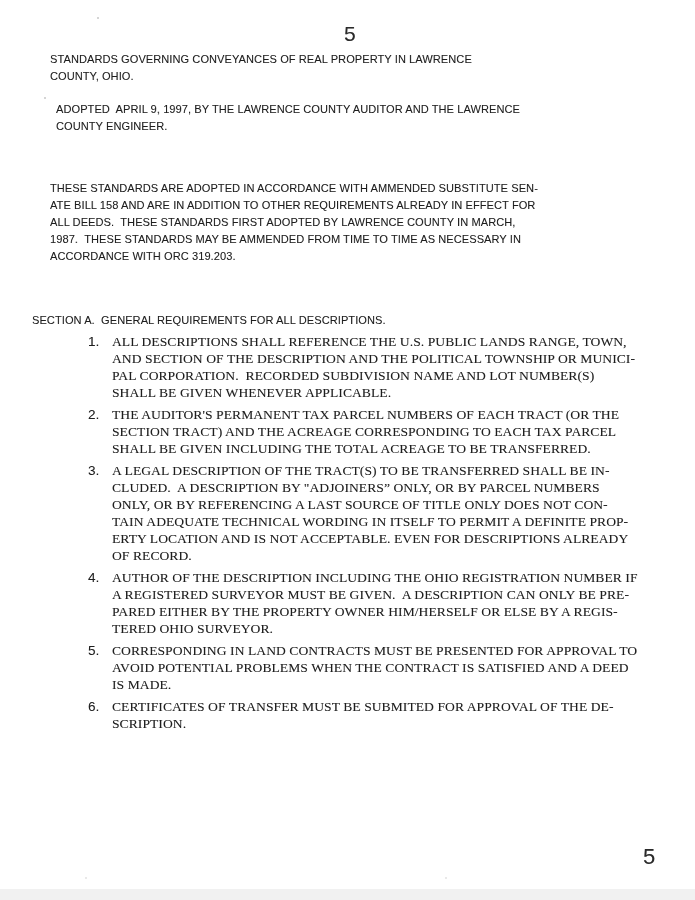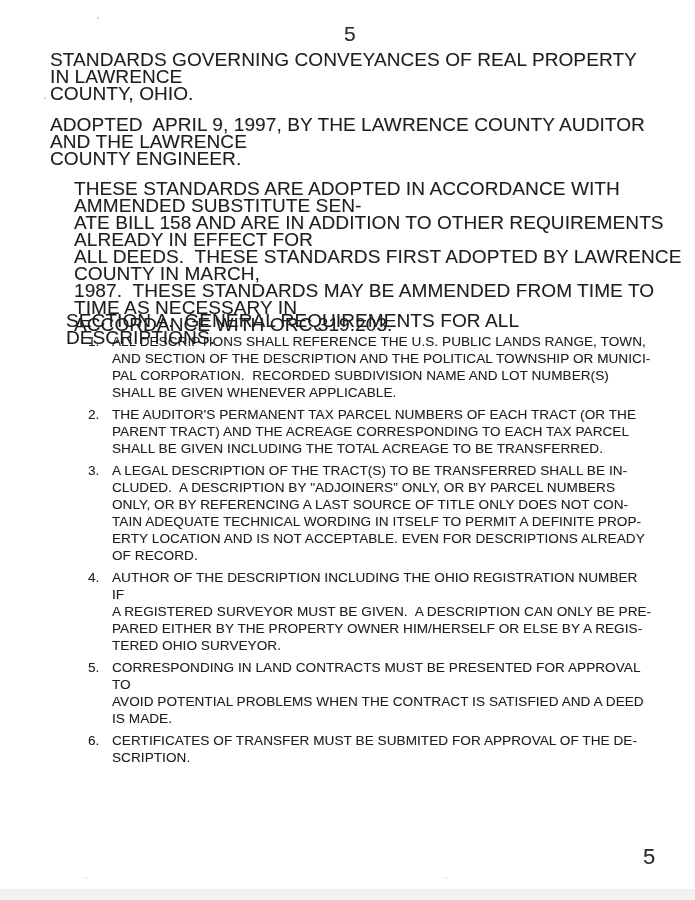--- a/index.html
+++ b/index.html
@@ -13,38 +13,38 @@
     height: 900px;
     background: #ffffff;
     overflow: hidden;
     font-family: "Liberation Sans", sans-serif;
     color: #1e1e1e;
     text-shadow: 0.3px 0.3px 0.4px rgba(70,70,70,0.35);
   }
   .txt {
     position: absolute;
     white-space: pre-wrap;
-    font-size: 19px;
+    font-size: 11px;
     line-height: 17px;
     letter-spacing: 0.1px;
   }
   .page-num {
     position: absolute;
     font-size: 21px;
     font-weight: 400;
     color: #2a2a2a;
   }
   .page-num-top  { top: 25px; left: 344px; }
   .page-num-bottom { top: 844px; left: 643px; font-size: 22px; }
 
   .title-block    { top: 51px;  left: 50px; width: 600px; }
-  .adopted-block  { top: 101px; left: 50px; width: 610px; margin-top: 15px; }
-  .preamble-block { top: 180px; left: 50px; width: 615px; margin-left: 24px; }
+  .adopted-block  { top: 101px; left: 56px; width: 610px; }
+  .preamble-block { top: 180px; left: 50px; width: 615px; }
   .article-heading{ top: 279px; left: 50px; width: 600px; }
-  .section-heading{ top: 312px; left: 66px; width: 600px; }
+  .section-heading{ top: 312px; left: 32px; width: 600px; }
 
   .req-list {
     position: absolute;
     top: 333px;
     left: 88px;
     width: 565px;
   }
   .req-item {
     display: flex;
     align-items: flex-start;
@@ -55,20 +55,21 @@
     font-size: 13.5px;
     line-height: 17px;
     letter-spacing: 0.1px;
   }
   .req-text {
     flex: 1 1 auto;
     white-space: pre-wrap;
     font-size: 13.5px;
     line-height: 17px;
     letter-spacing: 0.1px;
+    font-family: Liberation Serif, serif;
   }
 
   
   .scan-band {
     position: absolute;
     left: 0;
     bottom: 0;
     width: 695px;
     height: 11px;
     background: #f1f1f1;
@@ -110,21 +111,21 @@
     <div class="req-item">
       <div class="req-num">1.</div>
       <div class="req-text">ALL DESCRIPTIONS SHALL REFERENCE THE U.S. PUBLIC LANDS RANGE, TOWN,
 AND SECTION OF THE DESCRIPTION AND THE POLITICAL TOWNSHIP OR MUNICI-
 PAL CORPORATION.  RECORDED SUBDIVISION NAME AND LOT NUMBER(S)
 SHALL BE GIVEN WHENEVER APPLICABLE.</div>
     </div>
     <div class="req-item">
       <div class="req-num">2.</div>
       <div class="req-text">THE AUDITOR'S PERMANENT TAX PARCEL NUMBERS OF EACH TRACT (OR THE
-PARENT TRACT) AND THE ACREAGE CORRESPONDING TO EACH TAX PARCEL
+SECTION TRACT) AND THE ACREAGE CORRESPONDING TO EACH TAX PARCEL
 SHALL BE GIVEN INCLUDING THE TOTAL ACREAGE TO BE TRANSFERRED.</div>
     </div>
     <div class="req-item">
       <div class="req-num">3.</div>
       <div class="req-text">A LEGAL DESCRIPTION OF THE TRACT(S) TO BE TRANSFERRED SHALL BE IN-
 CLUDED.  A DESCRIPTION BY "ADJOINERS” ONLY, OR BY PARCEL NUMBERS
 ONLY, OR BY REFERENCING A LAST SOURCE OF TITLE ONLY DOES NOT CON-
 TAIN ADEQUATE TECHNICAL WORDING IN ITSELF TO PERMIT A DEFINITE PROP-
 ERTY LOCATION AND IS NOT ACCEPTABLE. EVEN FOR DESCRIPTIONS ALREADY
 OF RECORD.</div>

